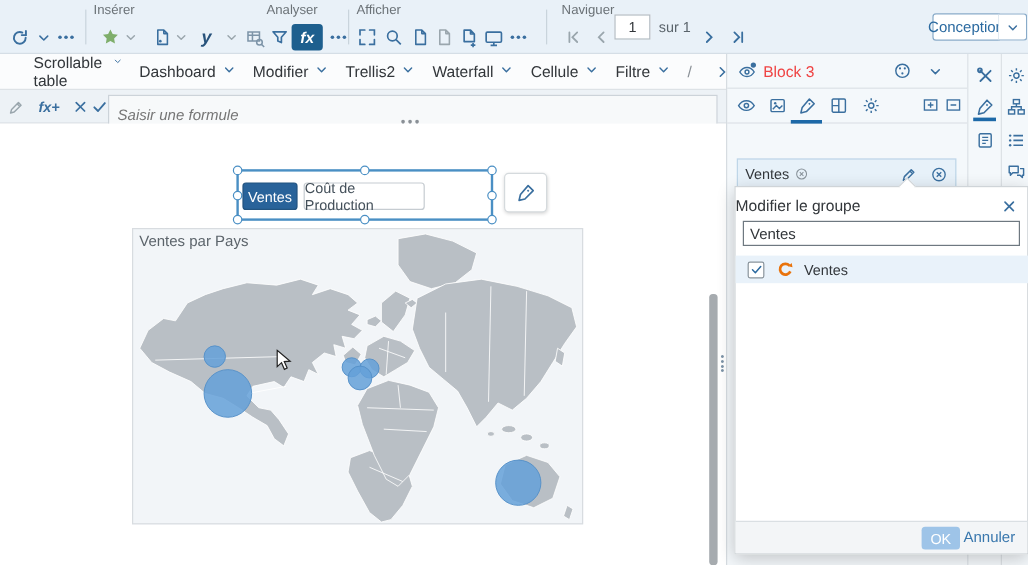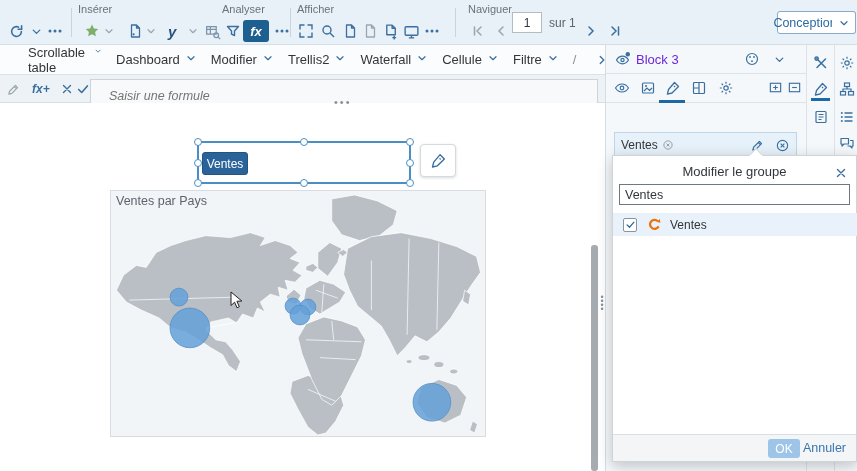--- a/index.html
+++ b/index.html
@@ -33,21 +33,21 @@
     align-items:center; padding-left:28px; }
   .rtab { display:flex; margin-right:14px; cursor:pointer; }
   .rtab .lbl { font-size:13px; color:#32363a; margin-right:5px; }
   .tabctl { display:flex; align-items:center; cursor:pointer; }
 
   
   .fbar { position:absolute; left:0; top:75px; width:605px; height:28px;
     background:#edf2f6; border-bottom:1px solid #d9dee3; }
   .fbtn { position:absolute; top:4px; height:20px; display:flex; align-items:center; cursor:pointer; }
   .finput { position:absolute; left:90px; top:4px; width:508px; height:33px;
-    border:1px solid #ccd3d9; background:#f7f9fa; font-size:12.5px; padding:0 18px;
+    border:1px solid #ccd3d9; background:#f7f9fa; font-size:12.5px; padding:0 7px;
     font-style:italic; color:#701a75; font-family:"Liberation Sans", sans-serif; }
   .hsplit { position:absolute; left:334px; top:96px; font-size:11px; color:#8a9096;
     letter-spacing:2px; z-index:3; cursor:row-resize; }
 
   
   .canvas { position:absolute; left:0; top:103px; width:605px; height:368px; background:#fff; }
   .selbox { position:absolute; left:197px; top:38px; width:214px; height:43px;
     border:2px solid #4a8fc4; }
   .handle { position:absolute; width:8px; height:8px; border:1.5px solid #4a8fc4;
     background:#fff; border-radius:50%; }
@@ -69,21 +69,21 @@
     background:#a6abaf; border-radius:3px; cursor:pointer; }
   .vsplit { position:absolute; left:599px; top:295px; width:6px; font-size:9px;
     color:#7d94a8; line-height:4px; text-align:center; z-index:3; cursor:col-resize; }
   .cursor { position:absolute; left:230px; top:188px; z-index:5; }
 
   
   .panel { position:absolute; left:605px; top:45px; width:252px; height:426px;
     background:#f4f8fb; border-left:1px solid #d6dce1; }
   .phead { position:absolute; left:0; top:0; width:200px; height:29px;
     border-bottom:1px solid #dde2e6; }
-  .phead .title { position:absolute; left:30px; top:7px; font-size:13px; color:#6d28d9; }
+  .phead .title { position:absolute; left:30px; top:7px; font-size:13px; color:#ef4444; }
   .ptabs { position:absolute; left:0; top:29px; width:200px; height:29px;
     border-bottom:1px solid #dde2e6; }
   .ptabs .sel-underline { position:absolute; left:53px; bottom:-1px; width:26px;
     height:3px; background:#1d69a8; }
   .pbtn { position:absolute; display:flex; align-items:center; justify-content:center;
     cursor:pointer; }
   .bhead { position:absolute; left:0; top:61px; width:200px; height:25px; }
   .bhead .lbl { position:absolute; left:24px; top:4px; font-size:12.5px; font-weight:bold; }
   .bdiv { position:absolute; left:145px; top:3px; width:1px; height:18px; background:#cfd6db; }
   .brow { position:absolute; left:8px; top:87px; width:183px; height:26px;
@@ -97,21 +97,21 @@
   .s-underline { position:absolute; left:4px; top:53px; width:19px; height:3px;
     background:#1d69a8; }
 
   
   .dialog { position:absolute; left:612px; top:155px; width:245px; height:307px;
     background:#fff; border:1px solid #cfd4d8; box-shadow:0 4px 14px rgba(0,0,0,.22);
     z-index:10; }
   .dialog .arrow { position:absolute; left:138px; top:-6px; width:10px; height:10px;
     background:#fff; border-left:1px solid #cfd4d8; border-top:1px solid #cfd4d8;
     transform:rotate(45deg); }
-  .dialog .dtitle { position:absolute; left:0; top:8px; width:100%; text-align:center;
+  .dialog .dtitle { position:absolute; left:0; top:8px; width:100%; text-align:left;
     font-size:13px; color:#32363a; }
   .dialog .dclose { position:absolute; right:8px; top:7px; cursor:pointer; }
   .dialog .dinput { position:absolute; left:6px; top:28px; width:231px; height:21px;
     border:1px solid #6e7880; background:#fff; font-size:12.5px; padding:0 5px;
     color:#32363a; font-family:"Liberation Sans", sans-serif; }
   .ditem { position:absolute; left:0; width:245px; height:23px; display:flex;
     align-items:center; padding-left:10px; cursor:pointer; }
   .ditem.selected { background:#e9f2fa; }
   .cbox { width:14px; height:14px; border:1px solid #8a949c; border-radius:2px;
     background:#fff; margin-right:10px; display:flex; align-items:center;
@@ -500,20 +500,21 @@
   <div class="selbox">
     <div class="handle" style="left:-5px; top:-5px"></div>
     <div class="handle" style="left:101px; top:-5px"></div>
     <div class="handle" style="right:-5px; top:-5px"></div>
     <div class="handle" style="left:-5px; top:16px"></div>
     <div class="handle" style="right:-5px; top:16px"></div>
     <div class="handle" style="left:-5px; bottom:-5px"></div>
     <div class="handle" style="left:101px; bottom:-5px"></div>
     <div class="handle" style="right:-5px; bottom:-5px"></div>
     <div class="wbtn active" style="left:3px; width:46px">Ventes</div>
+    <div class="wbtn plain" style="left:54px; width:101px">Coût de Production</div>
   </div>
   <div class="floatbtn">
     <svg class="ic" width="17" height="17" viewBox="0 0 16 16">
         <use href="#i-brush"></use>
       </svg>
   </div>
 
   <div class="mapbox">
     <svg width="374" height="245" viewBox="0 0 376 247">
       <g>

